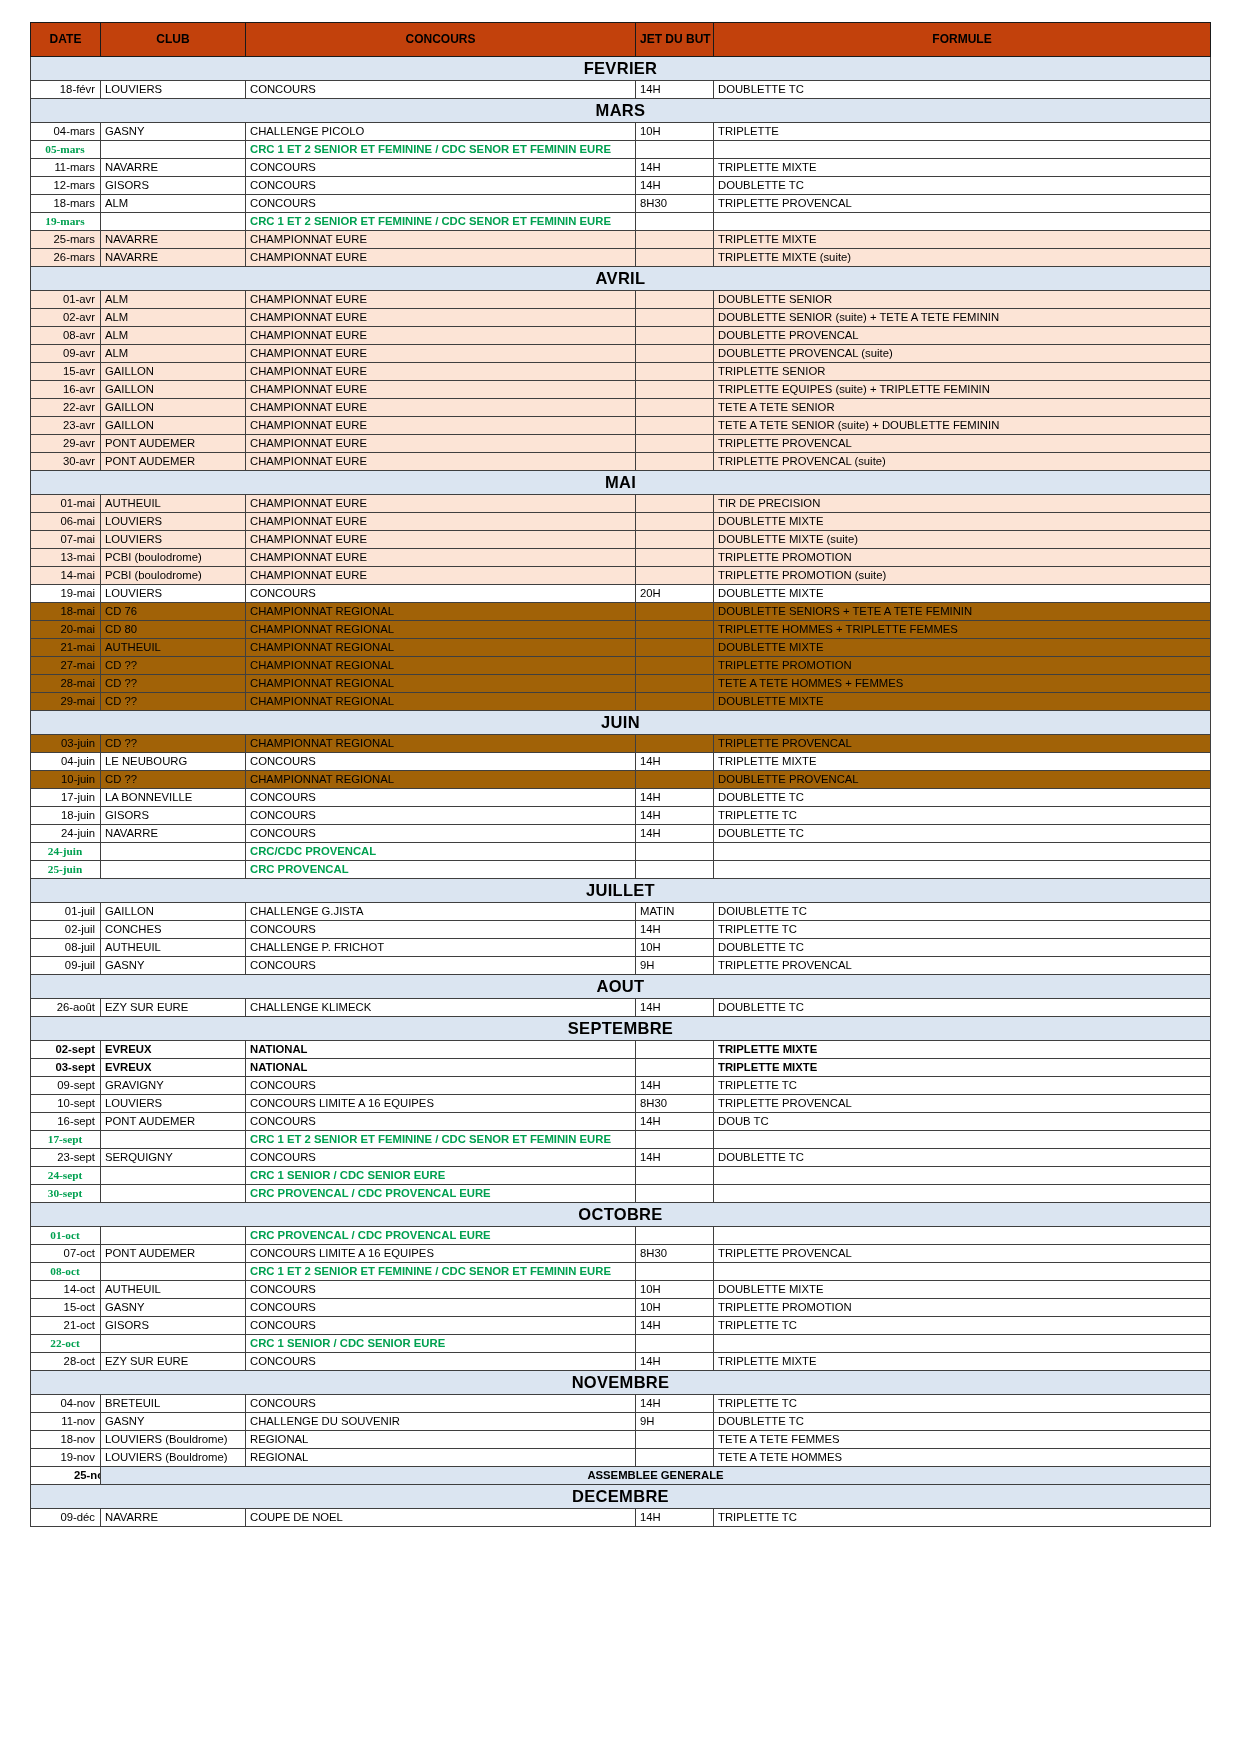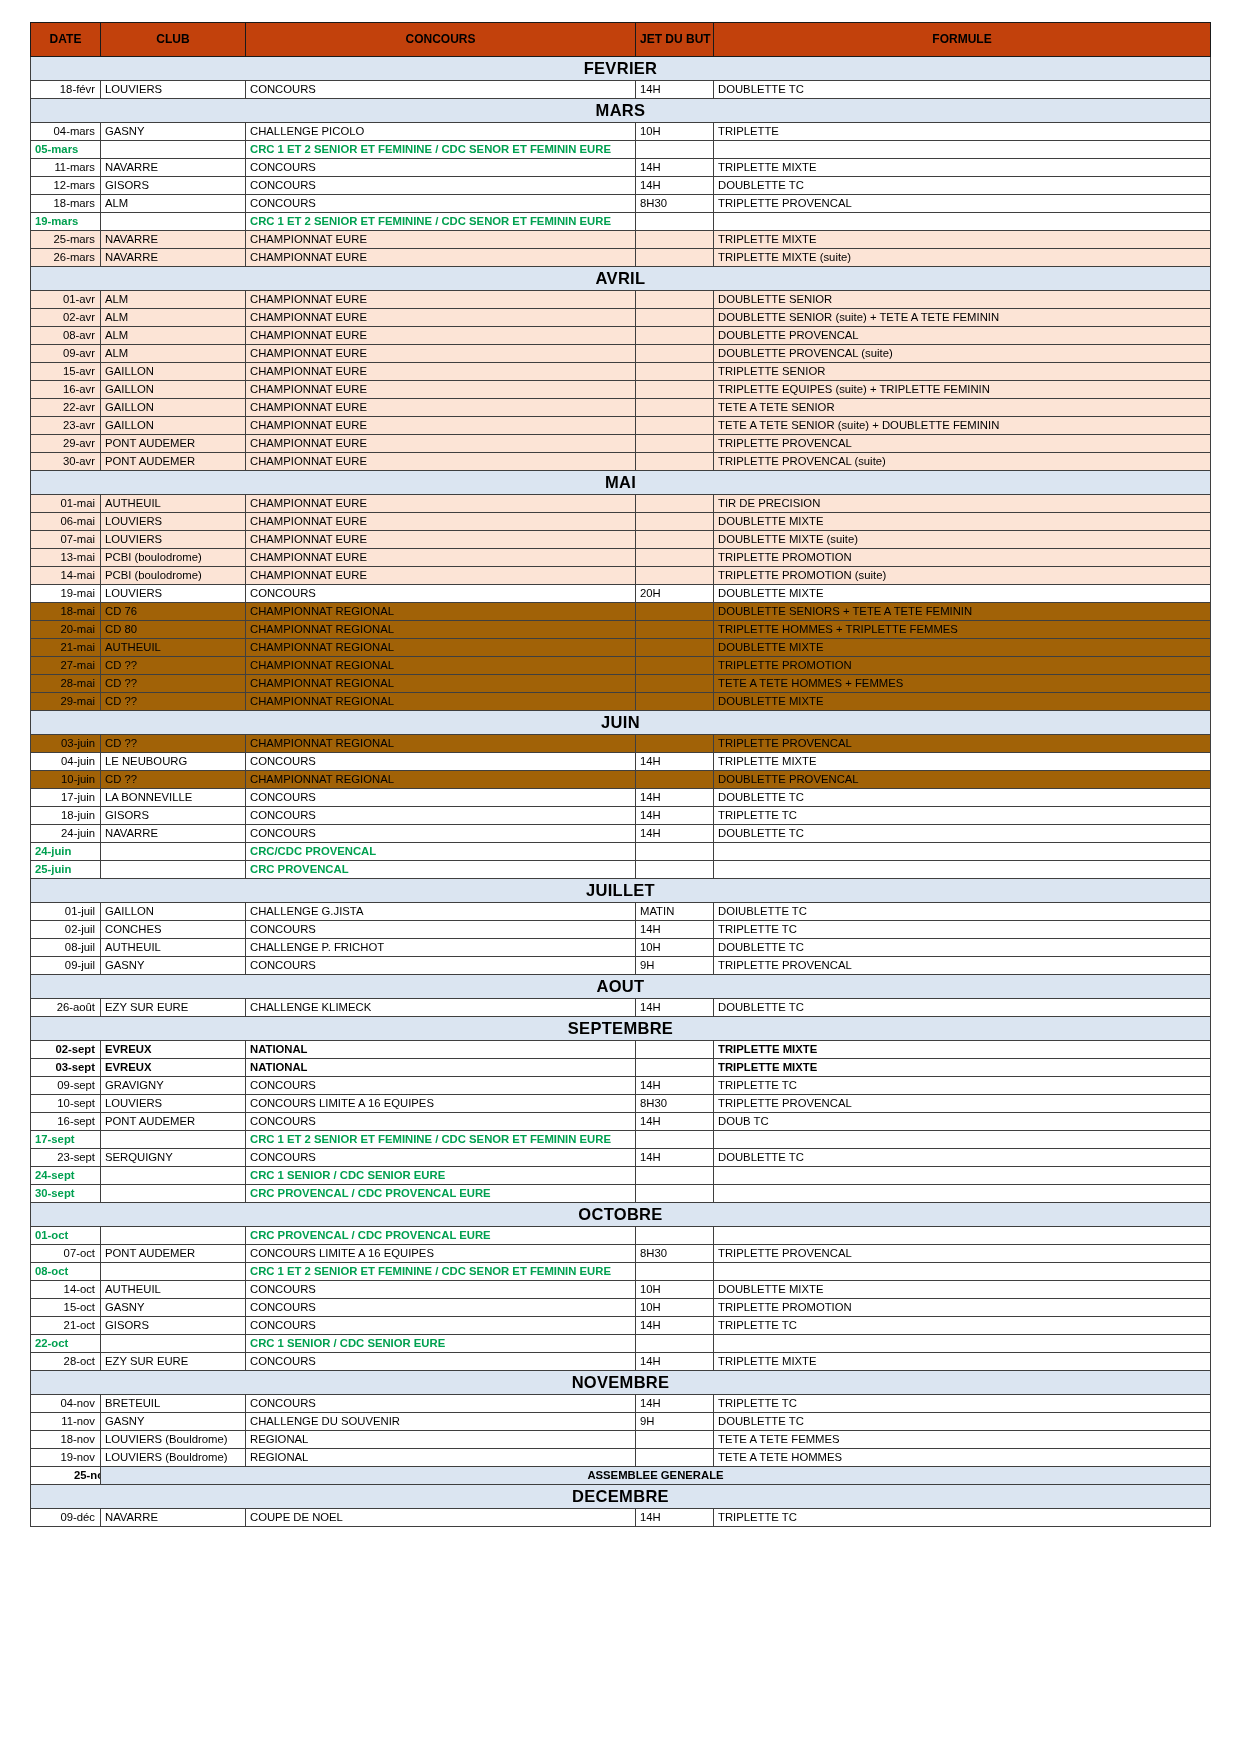--- a/index.html
+++ b/index.html
@@ -62,21 +62,21 @@
     text-align: right;
     padding-right: 5px;
   }
   
   tr.tint-white td { background: #ffffff; }
   tr.tint-peach td { background: #fce4d6; }
   tr.tint-green td { background: #a16207; }
 
   
   tr.crc td { color: #00a050; font-weight: bold; }
-  tr.crc td.date { color: #00a050; font-weight: bold; text-align: left; }
+  tr.crc td.date { color: #00a050; font-weight: bold; text-align: center; font-family: Liberation Serif, serif; }
   
   tr.strong td { font-weight: bold; }
 </style>
 </head>
 <body>
 
 <div class="page">
   <table class="calendar">
     <colgroup>
       <col class="c-date">

